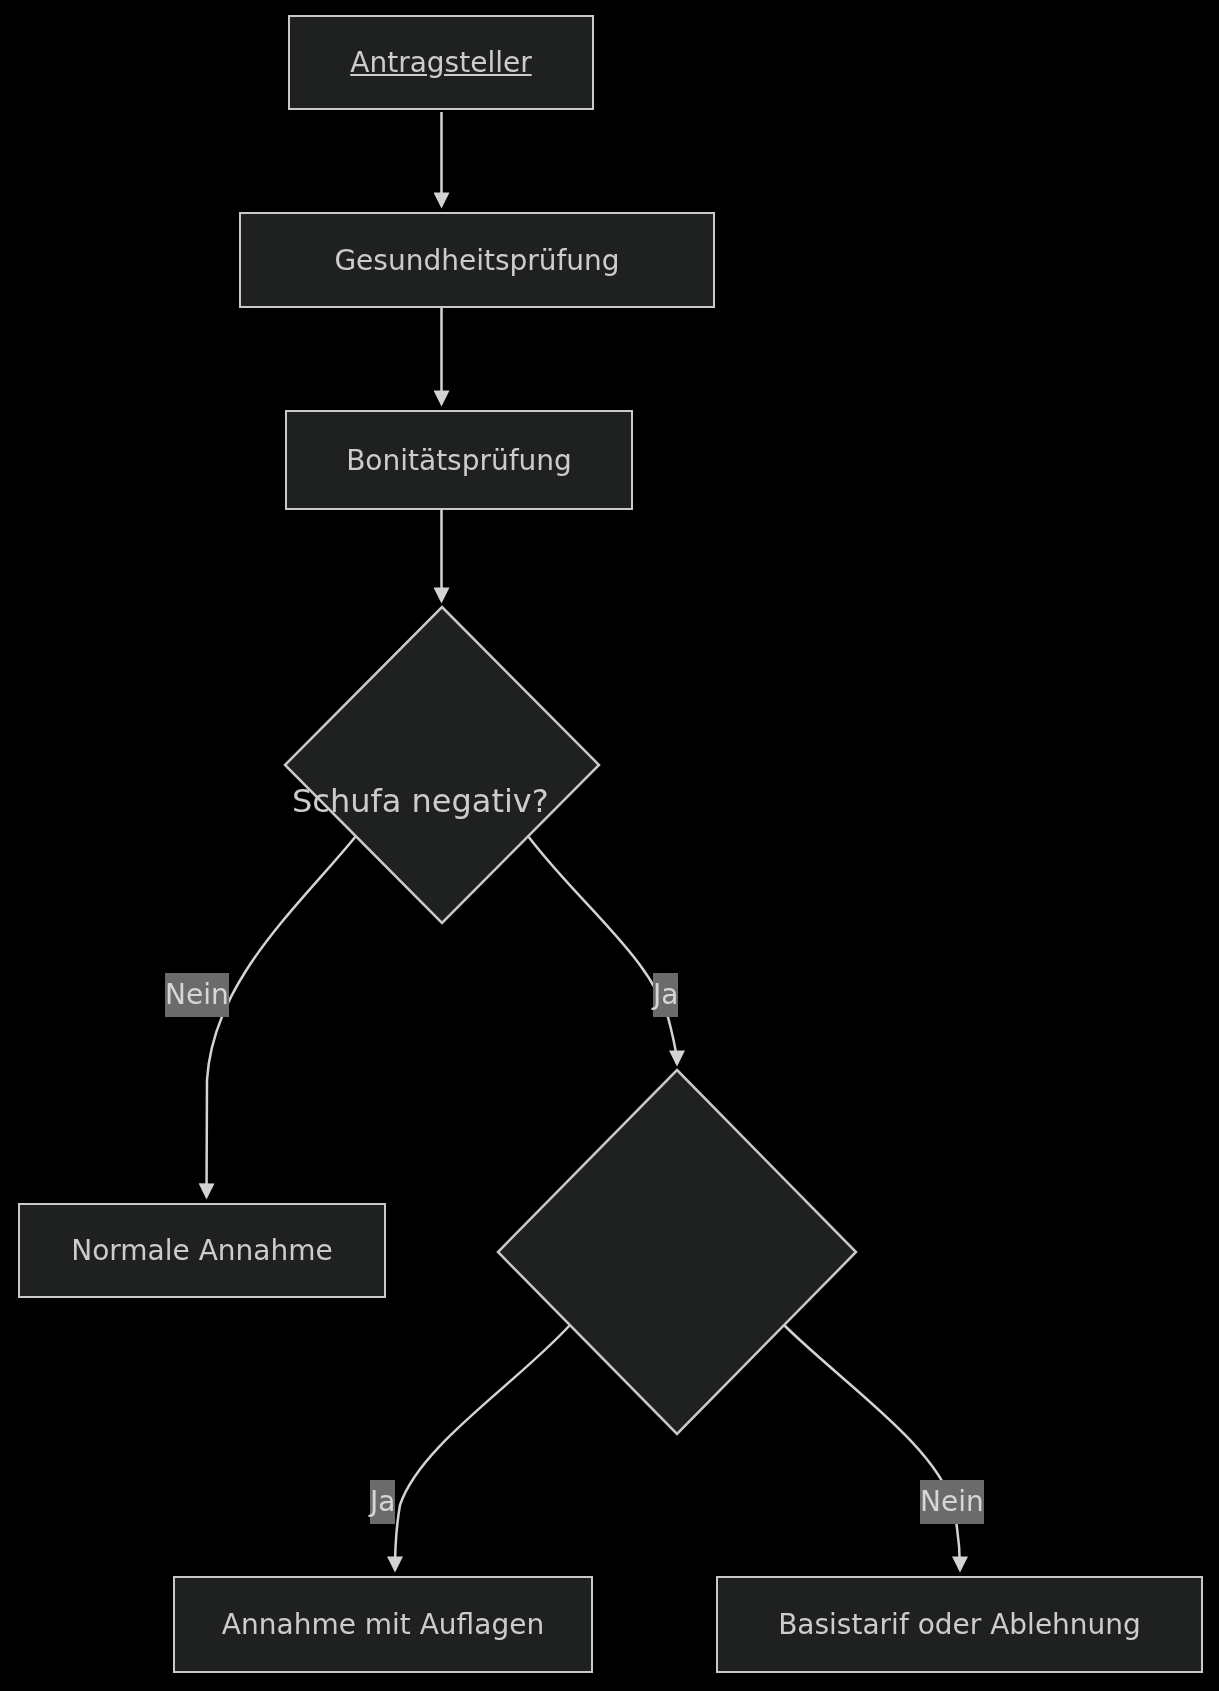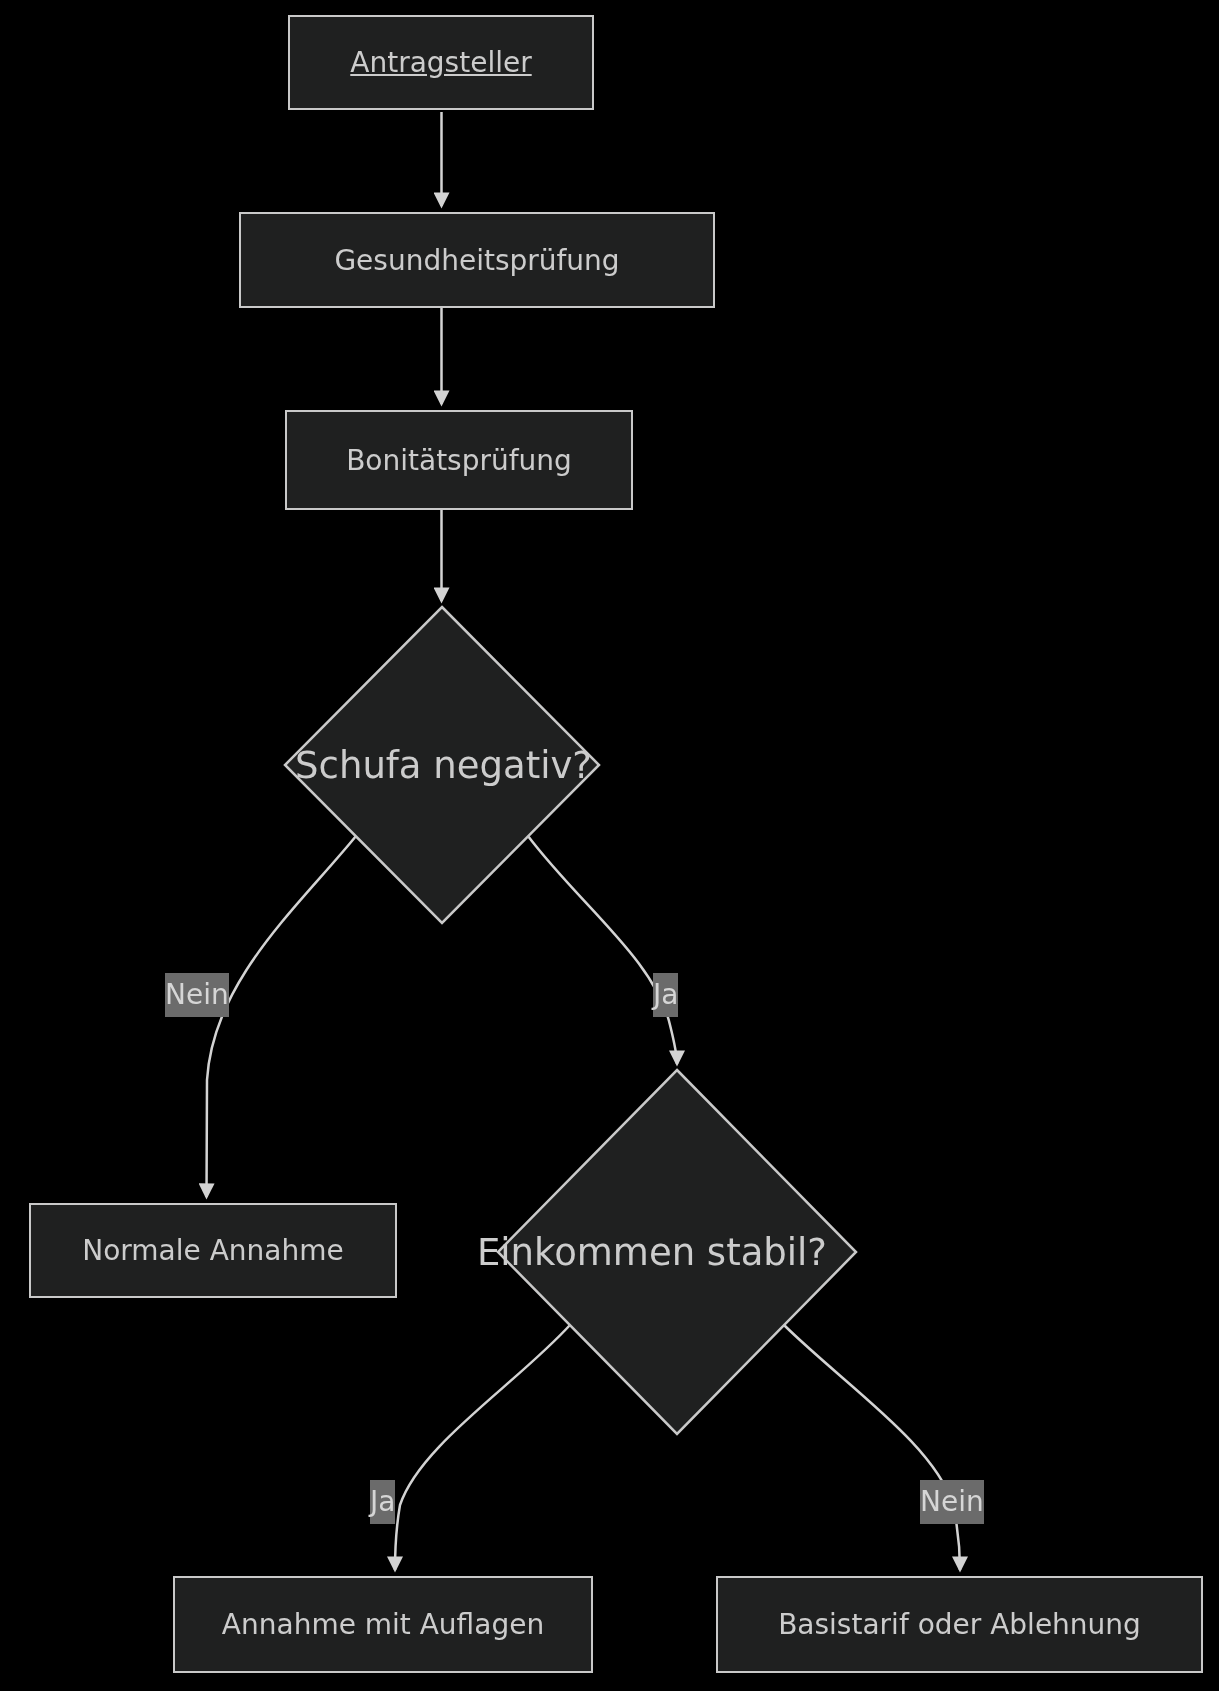--- a/index.html
+++ b/index.html
@@ -31,26 +31,27 @@
     display: flex;
     align-items: center;
     justify-content: center;
     font-size: 28px;
     text-align: center;
     white-space: nowrap;
   }
   .diamond-text {
     position: absolute;
     color: #cccccc;
-    font-size: 37px;
+    font-size: 32px;
     text-align: center;
     display: flex;
     align-items: center;
-    justify-content: flex-end;
+    justify-content: flex-start;
     white-space: nowrap;
+    margin-top: 36px;
   }
   .edge-label {
     position: absolute;
     background: #6b6b6b;
     color: #d6d6d6;
     font-size: 28px;
     line-height: 1;
     padding: 8px 0;
     display: inline-flex;
     align-items: center;
@@ -91,25 +92,22 @@
   </div>
 
   <div class="node-rect" style="left:269px; top:410px; width:348px; height:100px;margin-left:16px;">
     <span>Bonitätsprüfung</span>
   </div>
 
   <div class="diamond-text" style="left:292px; top:743px; width:300px; height:44px;">
     <span>Schufa negativ?</span>
   </div>
 
-  <div class="diamond-text" style="left:527px; top:1230px; width:300px; height:44px;">
-    <span>Einkommen stabil?</span>
-  </div>
 
-  <div class="node-rect" style="left:29px; top:1203px; width:368px; height:95px;align-items:center;">
+  <div class="node-rect" style="left:18px; top:1203px; width:368px; height:95px;align-items:center;">
     <span>Normale Annahme</span>
   </div>
 
   <div class="node-rect" style="left:173px; top:1576px; width:420px; height:97px;align-items:center;">
     <span>Annahme mit Auflagen</span>
   </div>
 
   <div class="node-rect" style="left:716px; top:1576px; width:487px; height:97px;text-align:right;">
     <span>Basistarif oder Ablehnung</span>
   </div>

